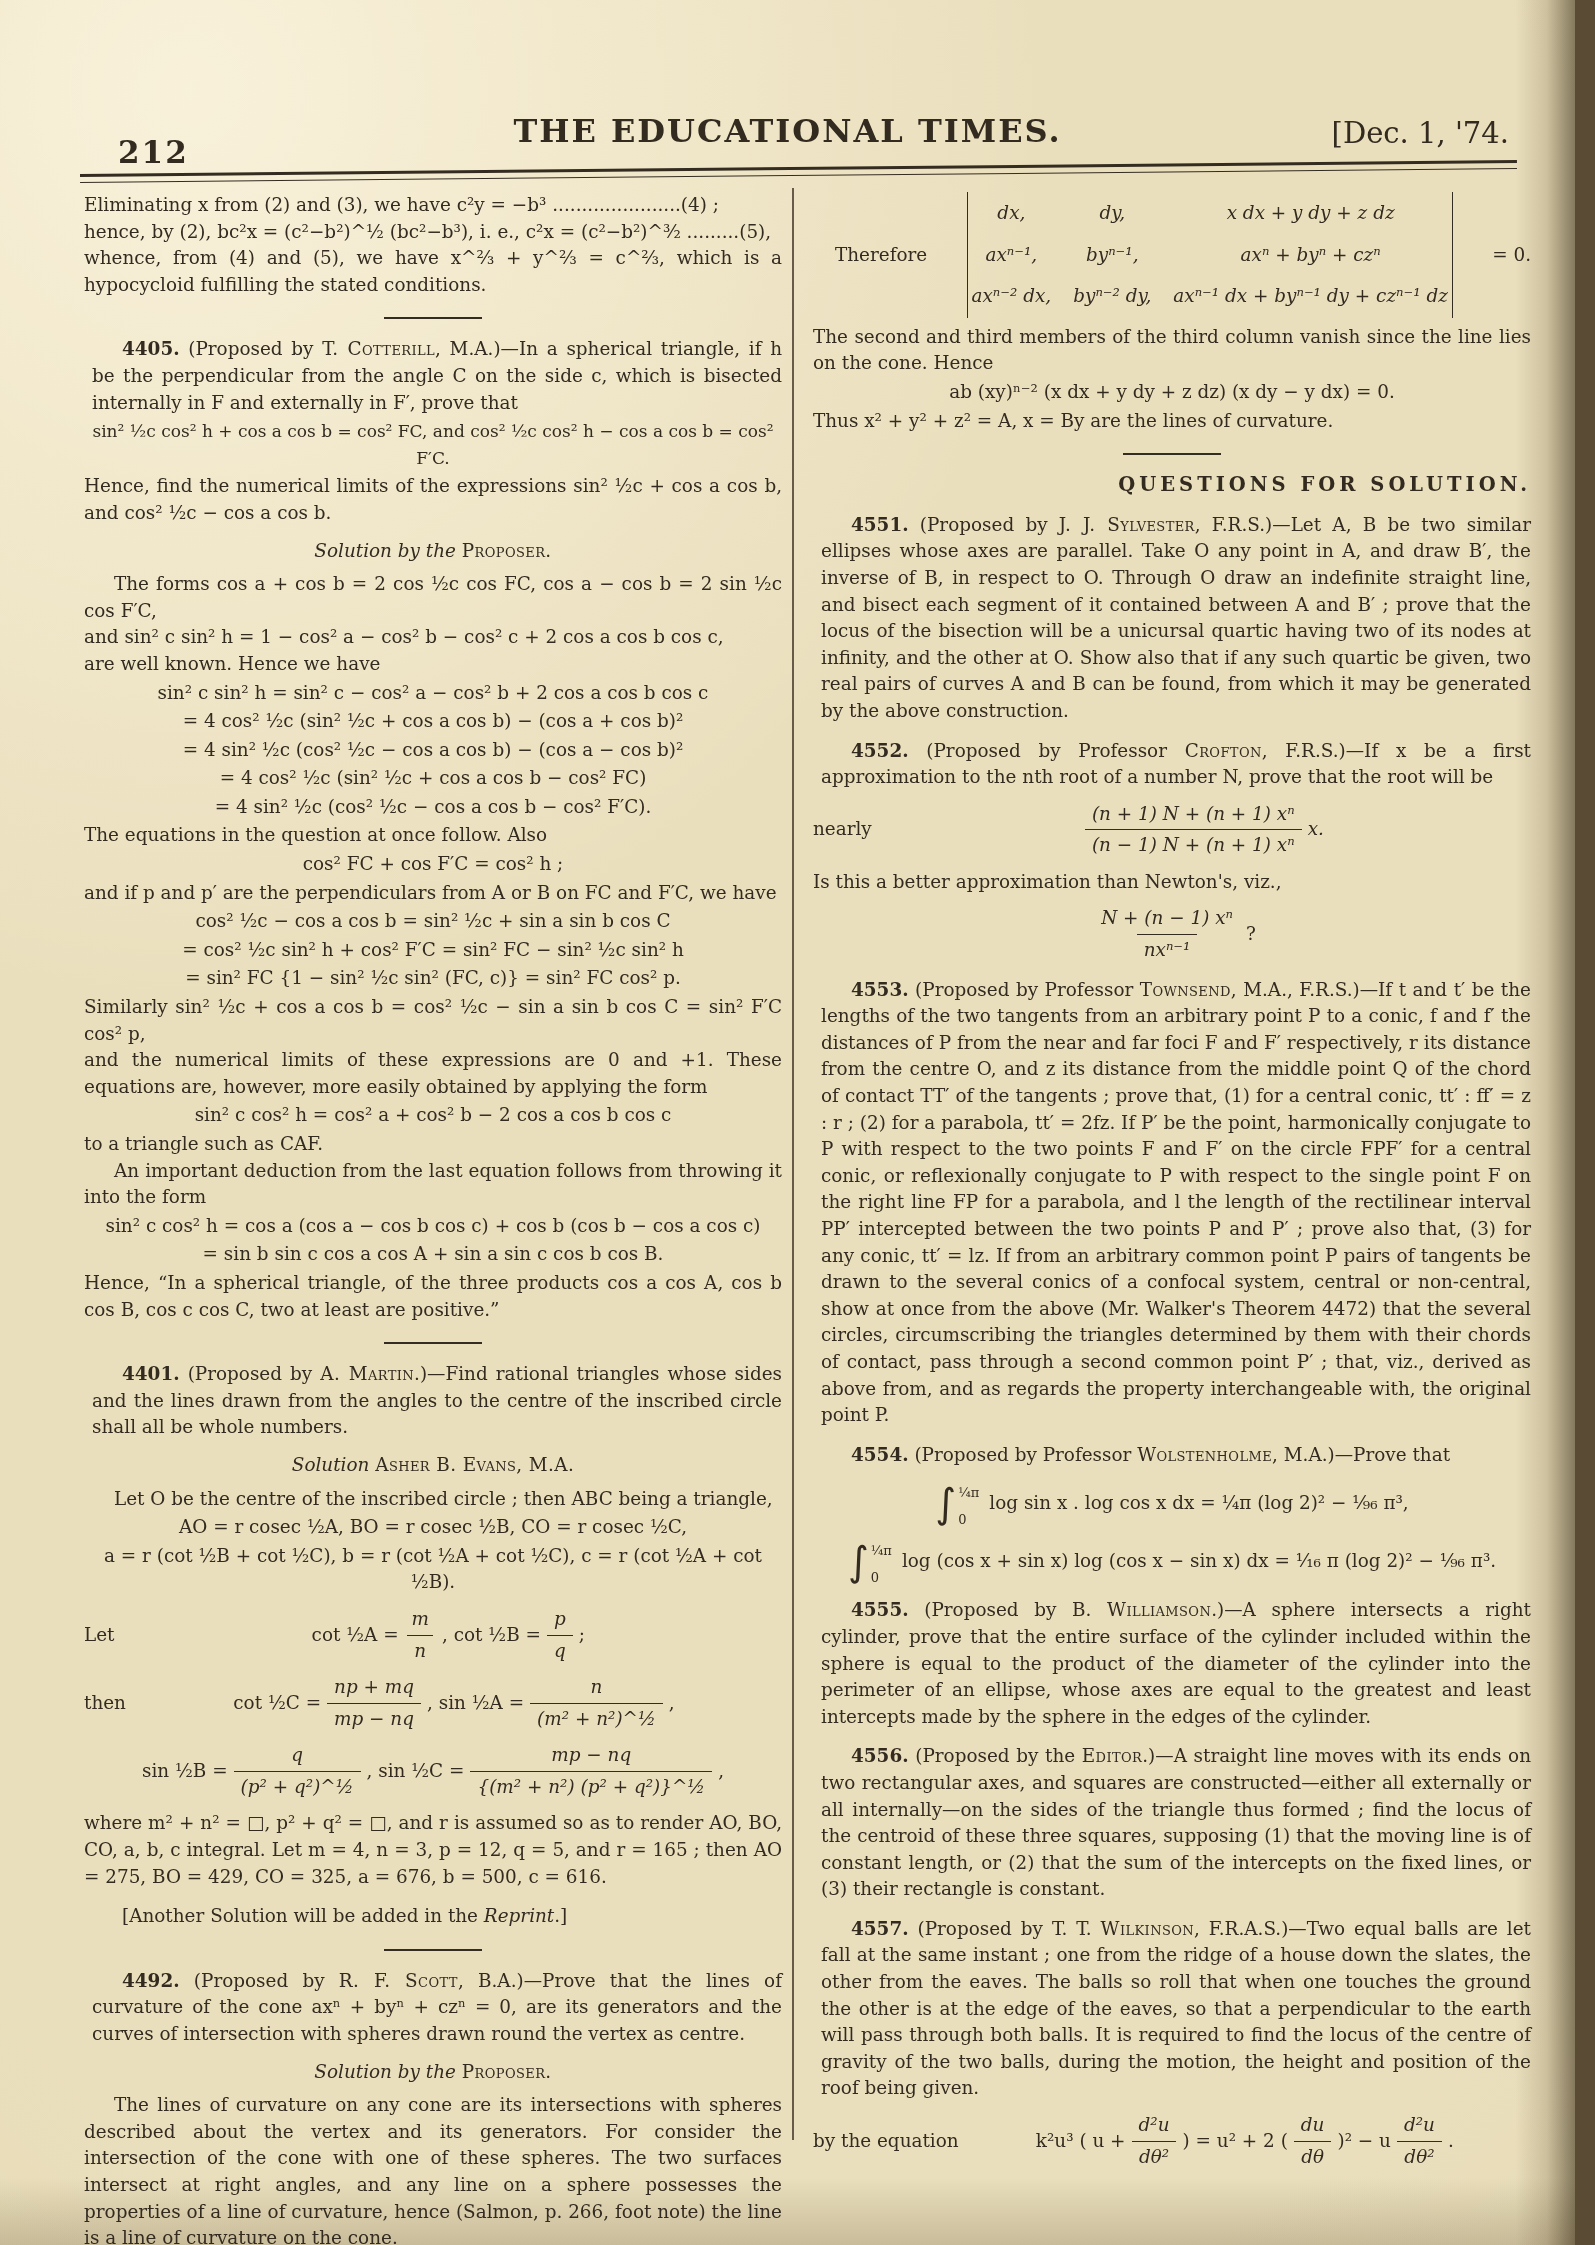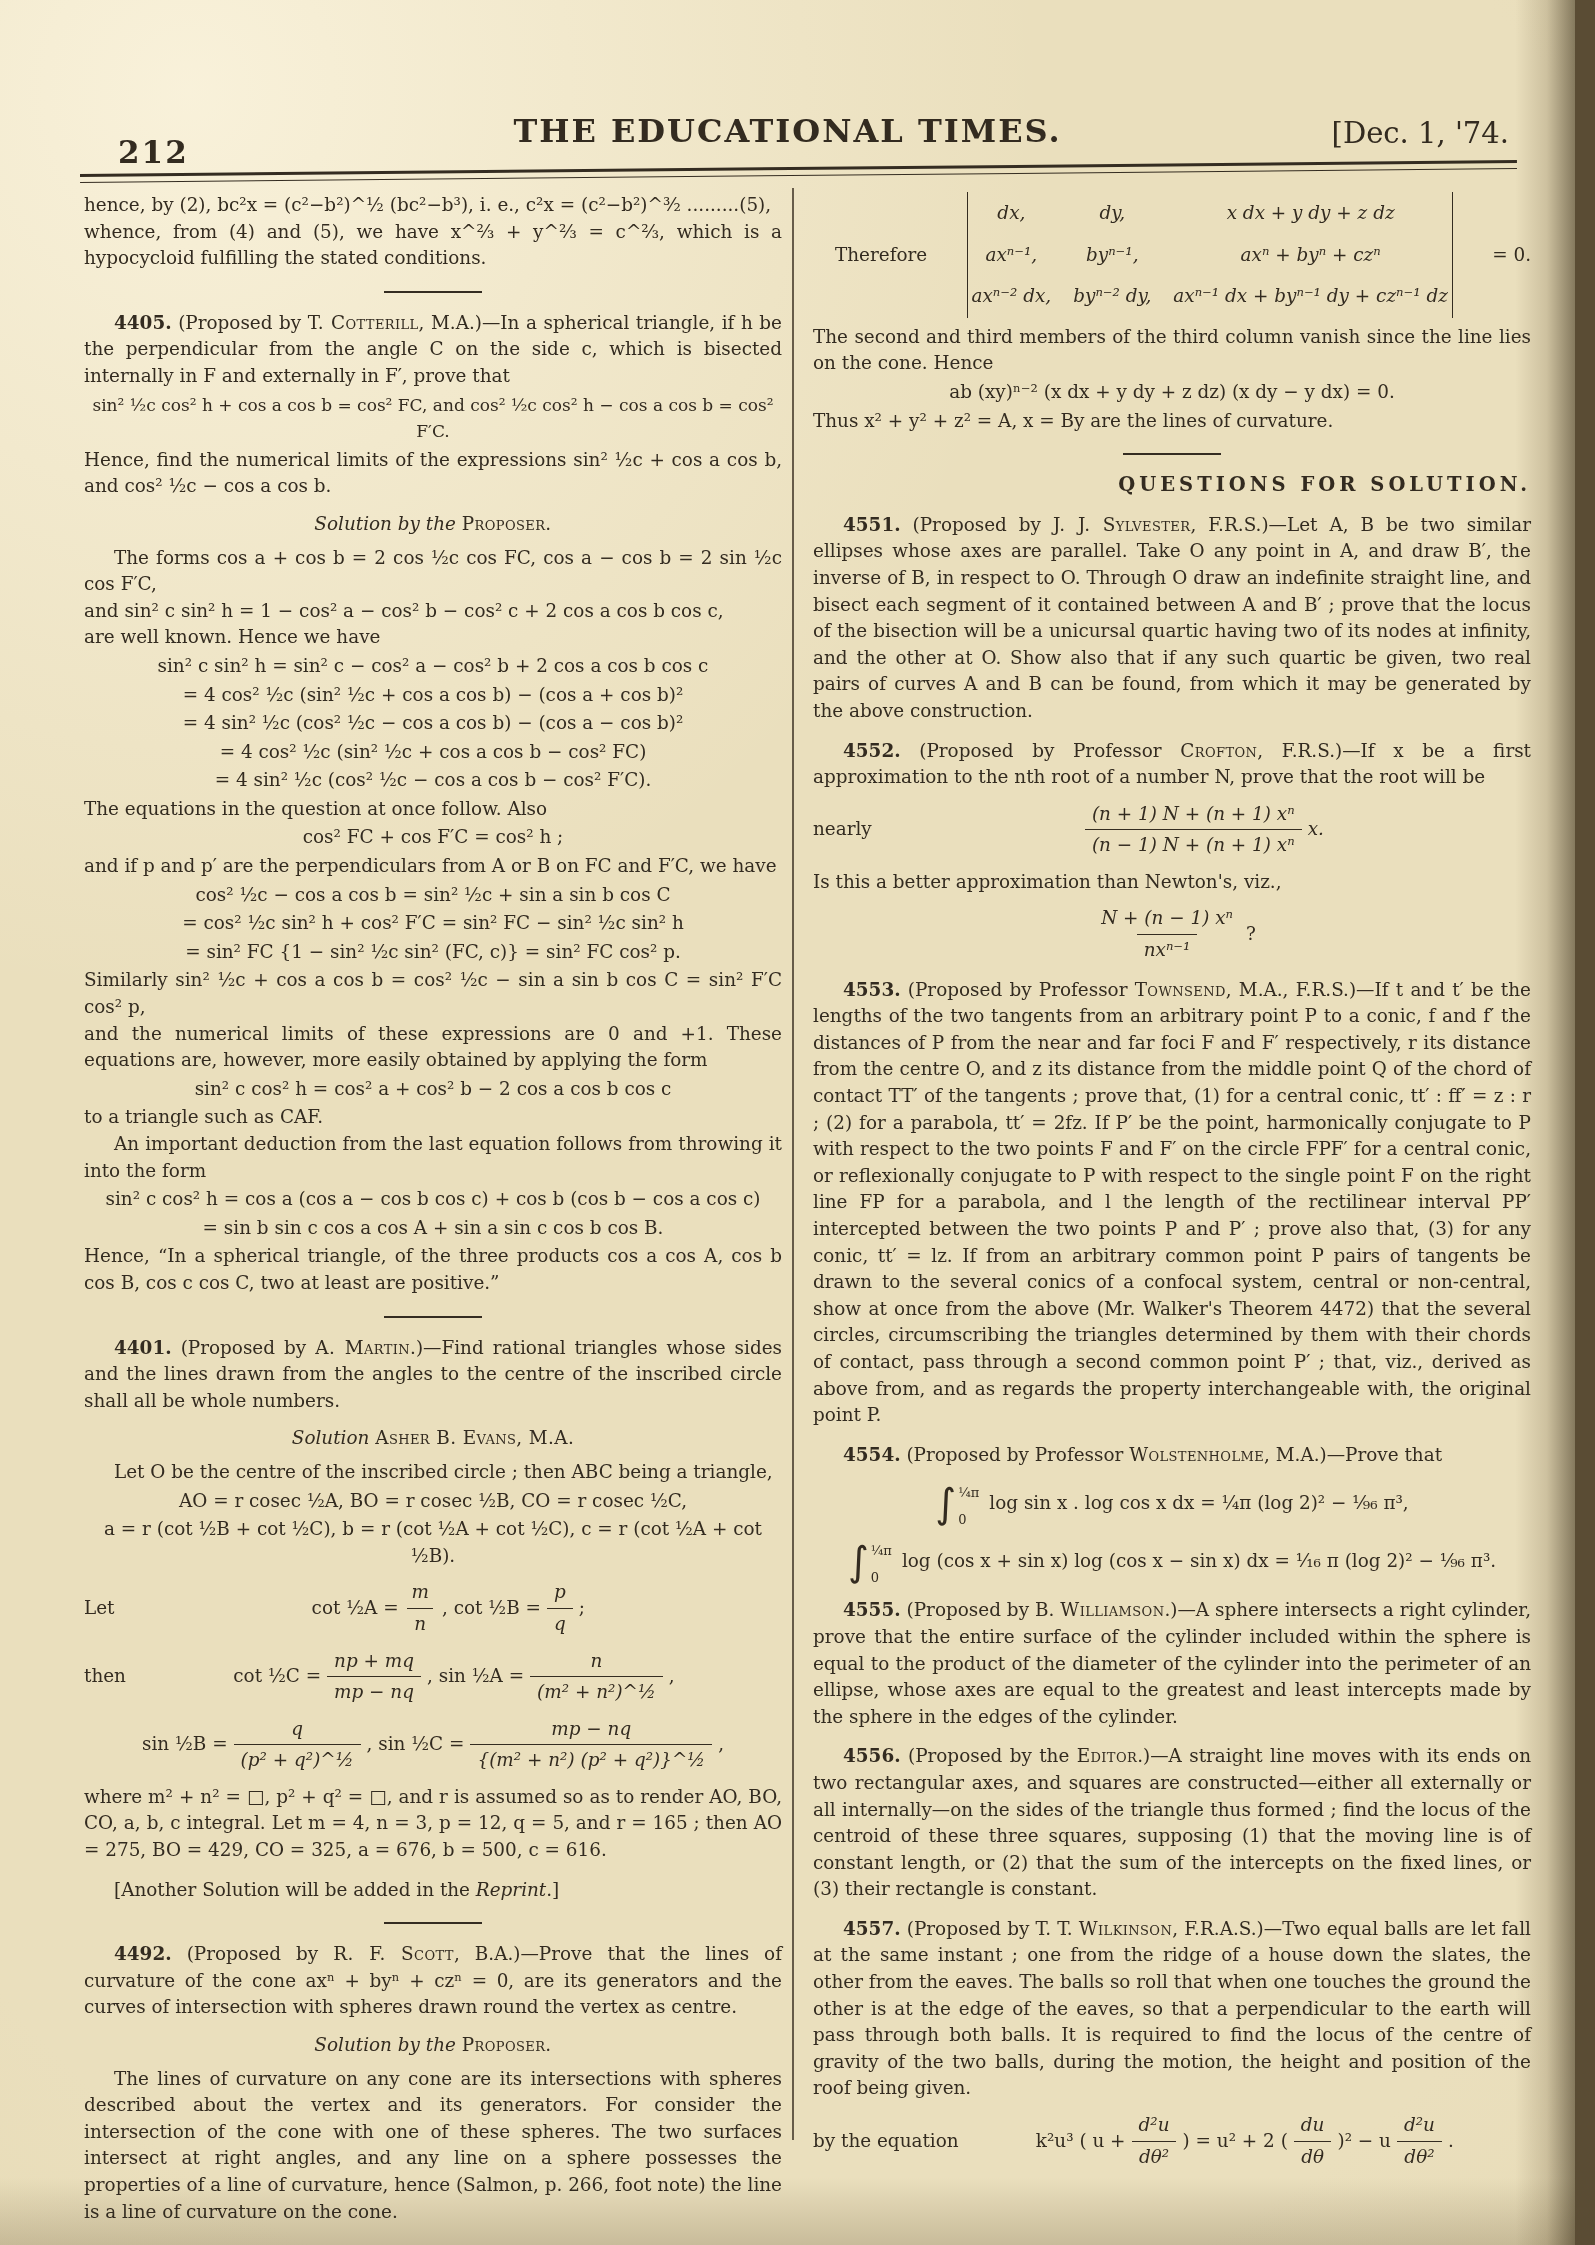--- a/index.html
+++ b/index.html
@@ -24,21 +24,21 @@
   .col-l{left:84px;width:698px;}
   .col-r{left:813px;width:718px;}
   .p{margin:0;}
   .ind{text-indent:30px;}
   .eq{text-align:center;margin:2px 0;}
   .tight{font-size:17px;}
   .bnum{font-weight:bold;}
   .sc{font-variant:small-caps;letter-spacing:.4px;}
   .it{font-style:italic;}
   .sol{text-align:center;margin:11px 0 7px;}
-  .probp{margin-top:13px;}
+  .probp{margin-top:13px;margin-left:8px;}
   .divider{width:98px;border-top:2.6px solid #342c21;margin:19px auto 17px;}
   .qhead{text-align:right;font-weight:bold;font-size:19.5px;letter-spacing:4px;margin:16px 0 10px;}
   
   .mline{display:flex;align-items:center;margin:10px 0 6px;}
   .mlabel{flex:0 0 auto;margin-left:22px;}
   .meq{flex:0 0 auto;white-space:nowrap;}
   .det{display:grid;grid-template-columns:auto auto auto;column-gap:36px;row-gap:15px;
        border-left:1.8px solid #342c21;border-right:1.8px solid #342c21;
        padding:8px 4px;margin:0 auto;font-style:italic;justify-items:center;align-items:center;}
   .det span{white-space:nowrap;}
@@ -63,20 +63,21 @@
   <div class="pnum">212</div>
   <div class="jtitle">THE EDUCATIONAL TIMES.</div>
   <div class="jdate">[Dec. 1, '74.</div>
   <div class="dblrule">
       <div class="r1"></div>
       <div class="r2"></div>
     </div>
   <div class="colrule"></div>
 
   <div class="col col-l">
+    <p class="p">Eliminating x from (2) and (3), we have   c²y = −b³ ......................(4) ;</p>
     <p class="p">hence, by (2),   bc²x = (c²−b²)^½ (bc²−b³),   i. e.,   c²x = (c²−b²)^³⁄₂ .........(5),</p>
     <p class="p">whence, from (4) and (5), we have   x^⅔ + y^⅔ = c^⅔,   which is a hypocycloid fulfilling the stated conditions.</p>
 
     <div class="divider"></div>
 
     <p class="p ind probp"><span class="bnum">4405.</span><span>  (Proposed by </span><span class="sc">T. Cotterill</span><span>, M.A.)—In a spherical triangle, if h be the perpendicular from the angle C on the side c, which is bisected internally in F and externally in F′, prove that</span></p>
     <p class="eq tight">sin² ½c cos² h + cos a cos b = cos² FC,  and  cos² ½c cos² h − cos a cos b = cos² F′C.</p>
     <p class="p">Hence, find the numerical limits of the expressions sin² ½c + cos a cos b, and cos² ½c − cos a cos b.</p>
 
     <p class="sol"><span class="it">Solution by the </span><span class="sc">Proposer.</span></p>

